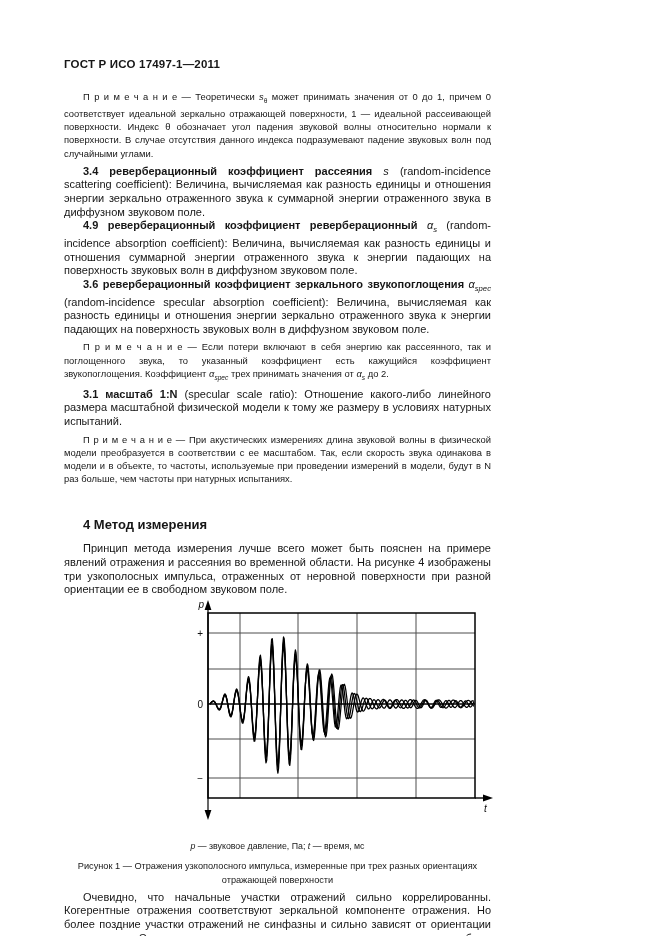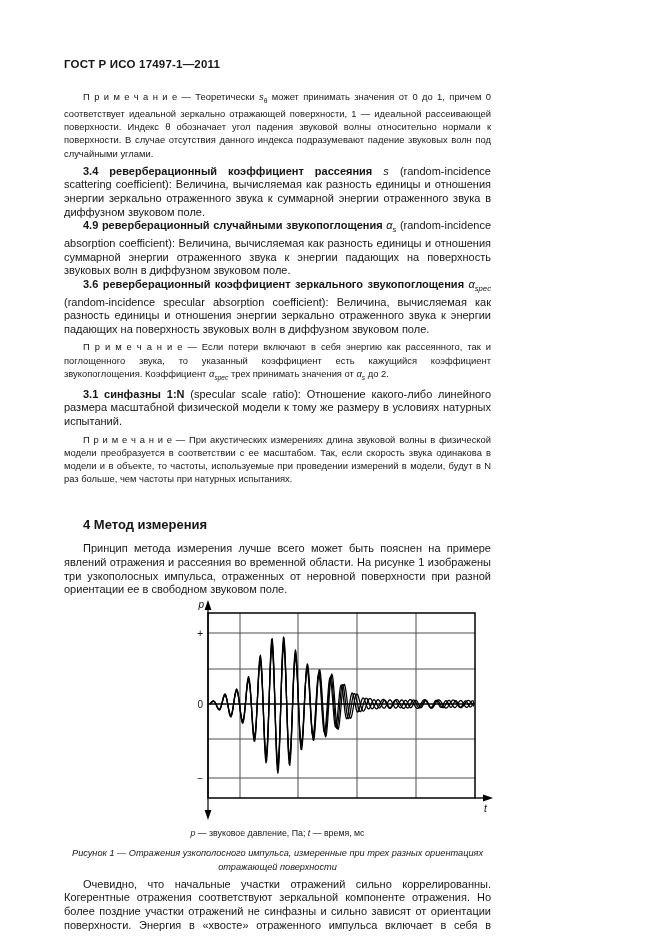--- a/index.html
+++ b/index.html
@@ -19,48 +19,48 @@
   .indent{text-indent:19px;}
   .b{font-weight:bold;}
   .i{font-style:italic;}
   sub.sub{font-size:70%;}
   sub.subi{font-size:70%;font-style:italic;}
   .mt-note1{margin-top:20px;}
   .mt4{margin-top:4px;}
   .mt5{margin-top:5px;}
   .sec-heading{font-size:13px;font-weight:bold;margin:32px 0 10px;text-indent:19px;}
   .figure-wrap{margin:2px 0 0 126px;width:310px;height:223px;}
-  .fig-legend{margin-top:6px;text-align:center;font-size:8.8px;}
-  .fig-caption{margin:8px auto 0;max-width:495px;text-align:center;font-size:9.2px;line-height:14px;font-style:italic;}
+  .fig-legend{margin-top:19px;text-align:center;font-size:8.8px;}
+  .fig-caption{margin:8px auto 0;max-width:495px;text-align:center;font-size:9.2px;line-height:14px;}
   .page-number{margin-top:20px;font-size:10.5px;}
   svg text{font-family:"Liberation Sans", sans-serif;font-size:10px;fill:#111;}
   svg text.ital{font-style:italic;}
 </style>
 </head>
 <body>
 
 <div class="page">
 
   <div class="doc-header">ГОСТ Р ИСО 17497-1—2011</div>
 
   <p class="note indent mt-note1"><span>П р и м е ч а н и е — Теоретически </span><span class="i">s</span><sub class="sub">θ</sub><span>  может принимать значения от 0 до 1, причем 0 соответствует идеальной зеркально отражающей поверхности, 1 — идеальной рассеивающей поверхности. Индекс θ  обозначает угол падения звуковой волны относительно нормали к поверхности. В случае отсутствия данного индекса подразумевают падение звуковых волн под случайными углами.</span></p>
 
   <p class="bodyp indent mt5"><span class="b">3.4 </span><span class="b">реверберационный коэффициент рассеяния </span><span class="i">s</span><span> (random-incidence scattering coefficient): Величина, вычисляемая как разность единицы и отношения энергии зеркально отраженного звука к суммарной энергии отраженного звука в диффузном звуковом поле.</span></p>
-  <p class="bodyp indent"><span class="b">4.9 </span><span class="b">реверберационный случайными звукопоглощения </span><span class="i">α</span><sub class="subi">s</sub><span> (random-incidence absorption coefficient): Величина, вычисляемая как разность единицы и отношения суммарной энергии отраженного звука к энергии падающих на поверхность звуковых волн в диффузном звуковом поле.</span></p>
+  <p class="bodyp indent"><span class="b">4.9 </span><span class="b">реверберационный коэффициент реверберационный </span><span class="i">α</span><sub class="subi">s</sub><span> (random-incidence absorption coefficient): Величина, вычисляемая как разность единицы и отношения суммарной энергии отраженного звука к энергии падающих на поверхность звуковых волн в диффузном звуковом поле.</span></p>
   <p class="bodyp indent"><span class="b">3.6 </span><span class="b">реверберационный коэффициент зеркального звукопоглощения </span><span class="i">α</span><sub class="subi">spec</sub><span> (random-incidence specular absorption coefficient): Величина, вычисляемая как разность единицы и отношения энергии зеркально отраженного звука к энергии падающих на поверхность звуковых волн в диффузном звуковом поле.</span></p>
 
   <p class="note indent mt4"><span>П р и м е ч а н и е — Если потери включают в себя энергию как рассеянного, так и поглощенного звука, то указанный коэффициент есть кажущийся коэффициент звукопоглощения. Коэффициент </span><span class="i">α</span><sub class="subi">spec</sub><span>  трех принимать значения от </span><span class="i">α</span><sub class="subi">s</sub><span>  до 2.</span></p>
 
-  <p class="bodyp indent mt4"><span class="b">3.1 </span><span class="b">синфазны 1:N</span><span> (specular scale ratio): Отношение какого-либо линейного размера масштабной физической модели к тому же размеру в условиях натурных испытаний.</span></p>
+  <p class="bodyp indent mt4"><span class="b">3.1 </span><span class="b">масштаб 1:N</span><span> (specular scale ratio): Отношение какого-либо линейного размера масштабной физической модели к тому же размеру в условиях натурных испытаний.</span></p>
 
   <p class="note indent mt4"><span>П р и м е ч а н и е — При акустических измерениях длина звуковой волны в физической модели преобразуется в соответствии с ее масштабом. Так, если скорость звука одинакова в модели и в объекте, то частоты, используемые при проведении измерений в модели, будут в N раз больше, чем частоты при натурных испытаниях.</span></p>
 
   <h2 class="sec-heading">4 Метод измерения</h2>
 
-  <p class="bodyp indent"><span>Принцип метода измерения лучше всего может быть пояснен на примере явлений отражения и рассеяния во временной области. На рисунке 1 изображены три узкополосных импульса, отраженных от неровной поверхности при разной ориентации ее в свободном звуковом поле.</span></p>
+  <p class="bodyp indent"><span>Принцип метода измерения лучше всего может быть пояснен на примере явлений отражения и рассеяния во временной области. На рисунке 4 изображены три узкополосных импульса, отраженных от неровной поверхности при разной ориентации ее в свободном звуковом поле.</span></p>
 
   <div class="figure-wrap">
     <svg width="310" height="223" viewBox="0 0 310 223">
 
       <g stroke="#4d4d4d" stroke-width="1">
         <line x1="50" y1="14" x2="50" y2="199"></line>
         <line x1="108" y1="14" x2="108" y2="199"></line>
         <line x1="167" y1="14" x2="167" y2="199"></line>
         <line x1="226" y1="14" x2="226" y2="199"></line>
         <line x1="18" y1="34" x2="285" y2="34"></line>

